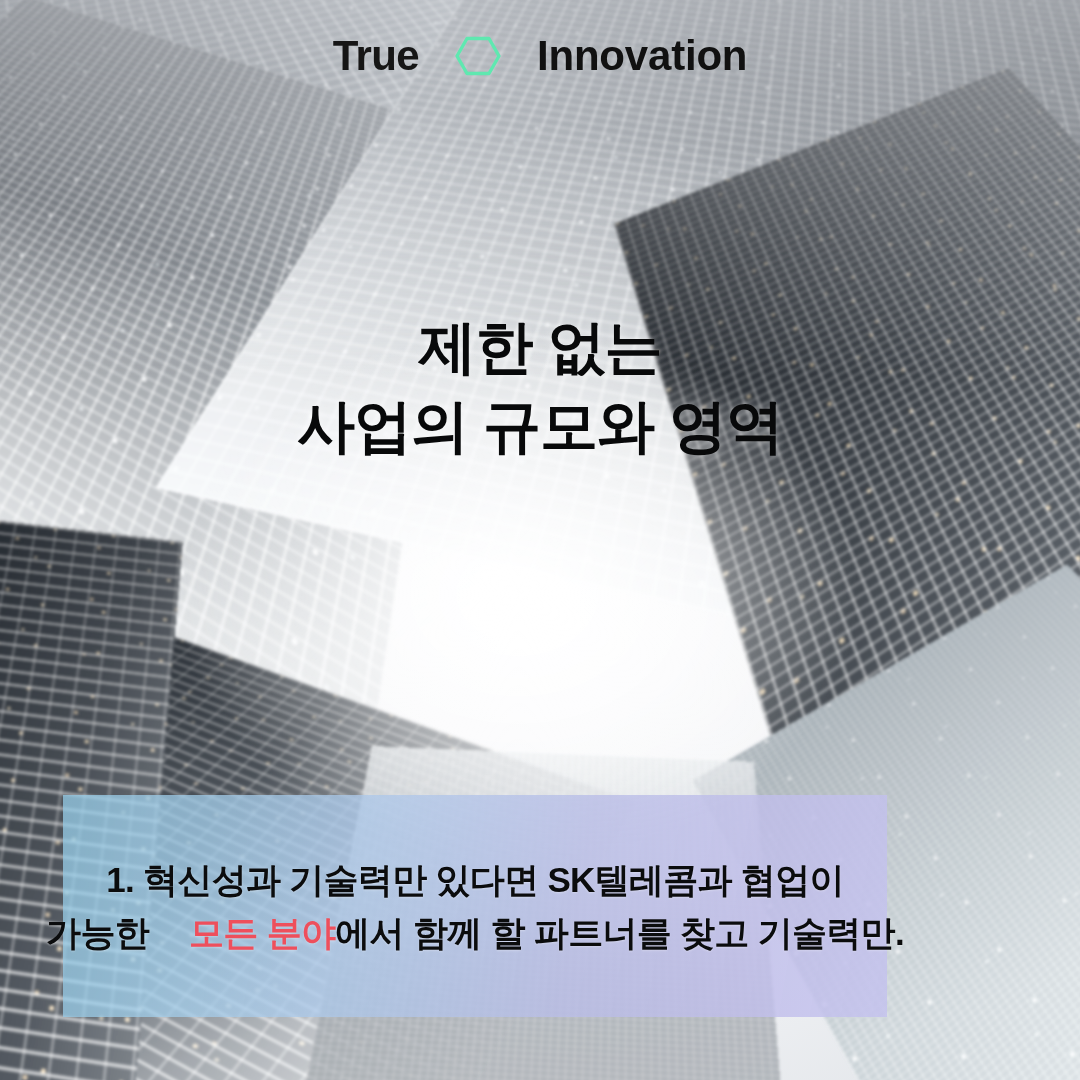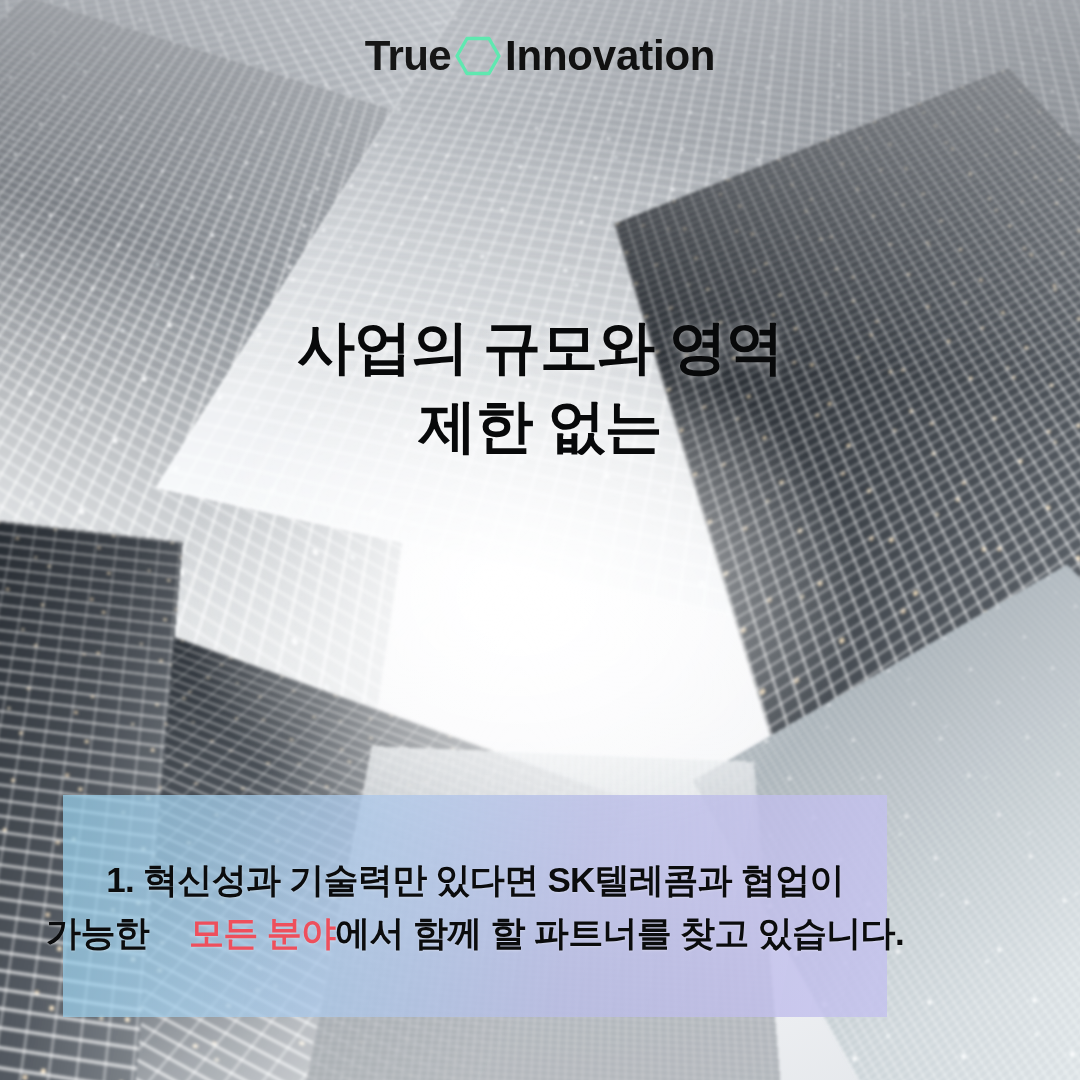--- a/index.html
+++ b/index.html
@@ -169,21 +169,21 @@
   #b-farleft .shade{
     background:linear-gradient(to bottom, rgba(16,21,28,.35), rgba(255,255,255,0) 80%);
   }
 
   
   #scene { position:absolute; inset:0; filter:blur(1.6px) saturate(.72) contrast(1.04); z-index:1; }
 
   
   #logo{
     position:absolute; left:0; right:0; top:33px;
-    display:flex; align-items:center; justify-content:center; gap:4px;
+    display:flex; align-items:center; justify-content:center; gap:36px;
     z-index:20;
   }
   #logo .word-true{
     font-size:42px; font-weight:700; letter-spacing:-.6px; color:#161616;
     line-height:1;
   }
   #logo .word-innov{
     font-size:42px; font-weight:700; letter-spacing:-.2px; color:#111111;
     line-height:1;
   }
@@ -291,24 +291,24 @@
     <span class="word-true">True</span>
     <span class="hexwrap">
       <svg viewBox="0 0 46 46" width="46" height="46" aria-hidden="true">
         <polygon points="12,5.5 34,5.5 44,23 34,40.5 12,40.5 2,23" fill="none" stroke="#5FE8B0" stroke-width="3.4" stroke-linejoin="round"></polygon>
       </svg>
     </span>
     <span class="word-innov">Innovation</span>
   </div>
 
   <h1 id="headline">
+    <span class="hl-line">제한 없는</span>
     <span class="hl-line">사업의 규모와 영역</span>
-    <span class="hl-line">제한 없는</span>
   </h1>
 
   <div id="caption-box">
     <p id="caption-text">
       <span class="cap-line">1. 혁신성과 기술력만 있다면 SK텔레콤과 협업이</span>
-      <span class="cap-line"><span>가능한 </span><span class="hl-red">모든 분야</span><span>에서 함께 할 파트너를 찾고 있습니다.</span></span>
+      <span class="cap-line"><span>가능한 </span><span class="hl-red">모든 분야</span><span>에서 함께 할 파트너를 찾고 기술력만.</span></span>
     </p>
   </div>
 
 </div>
 
 </body></html>

